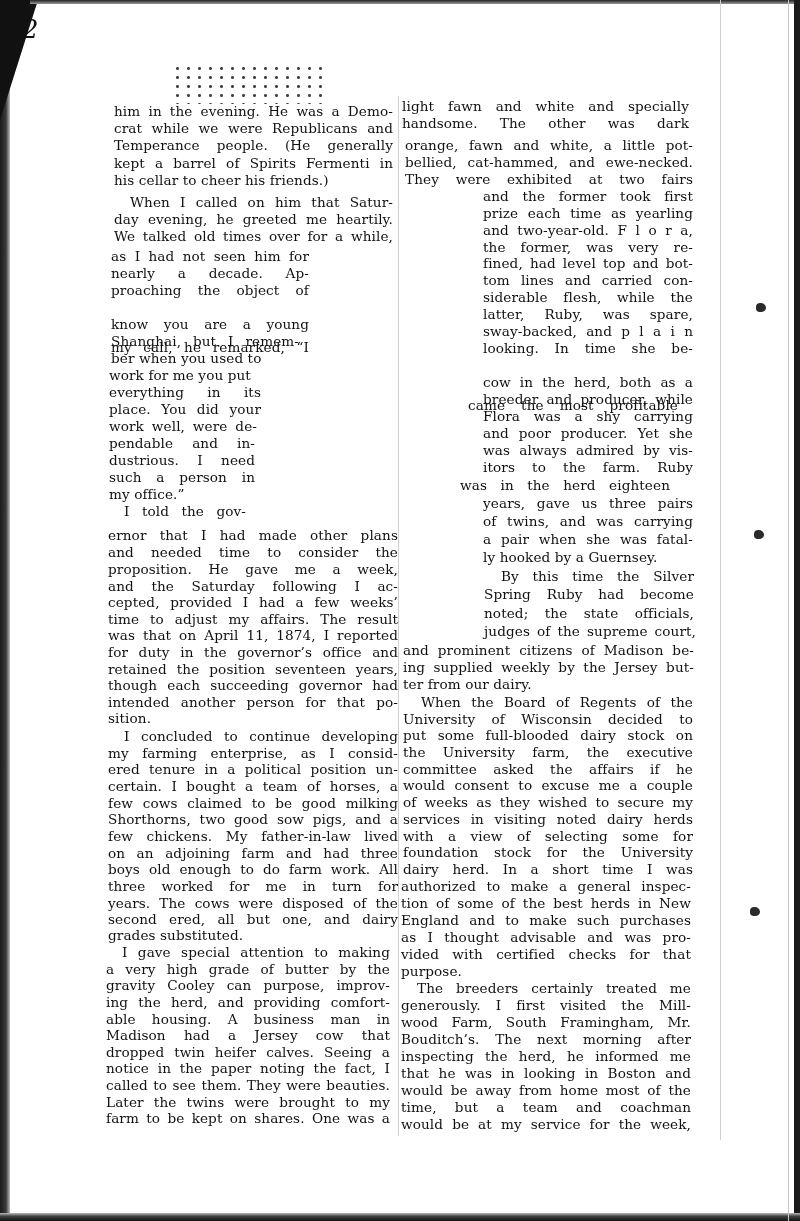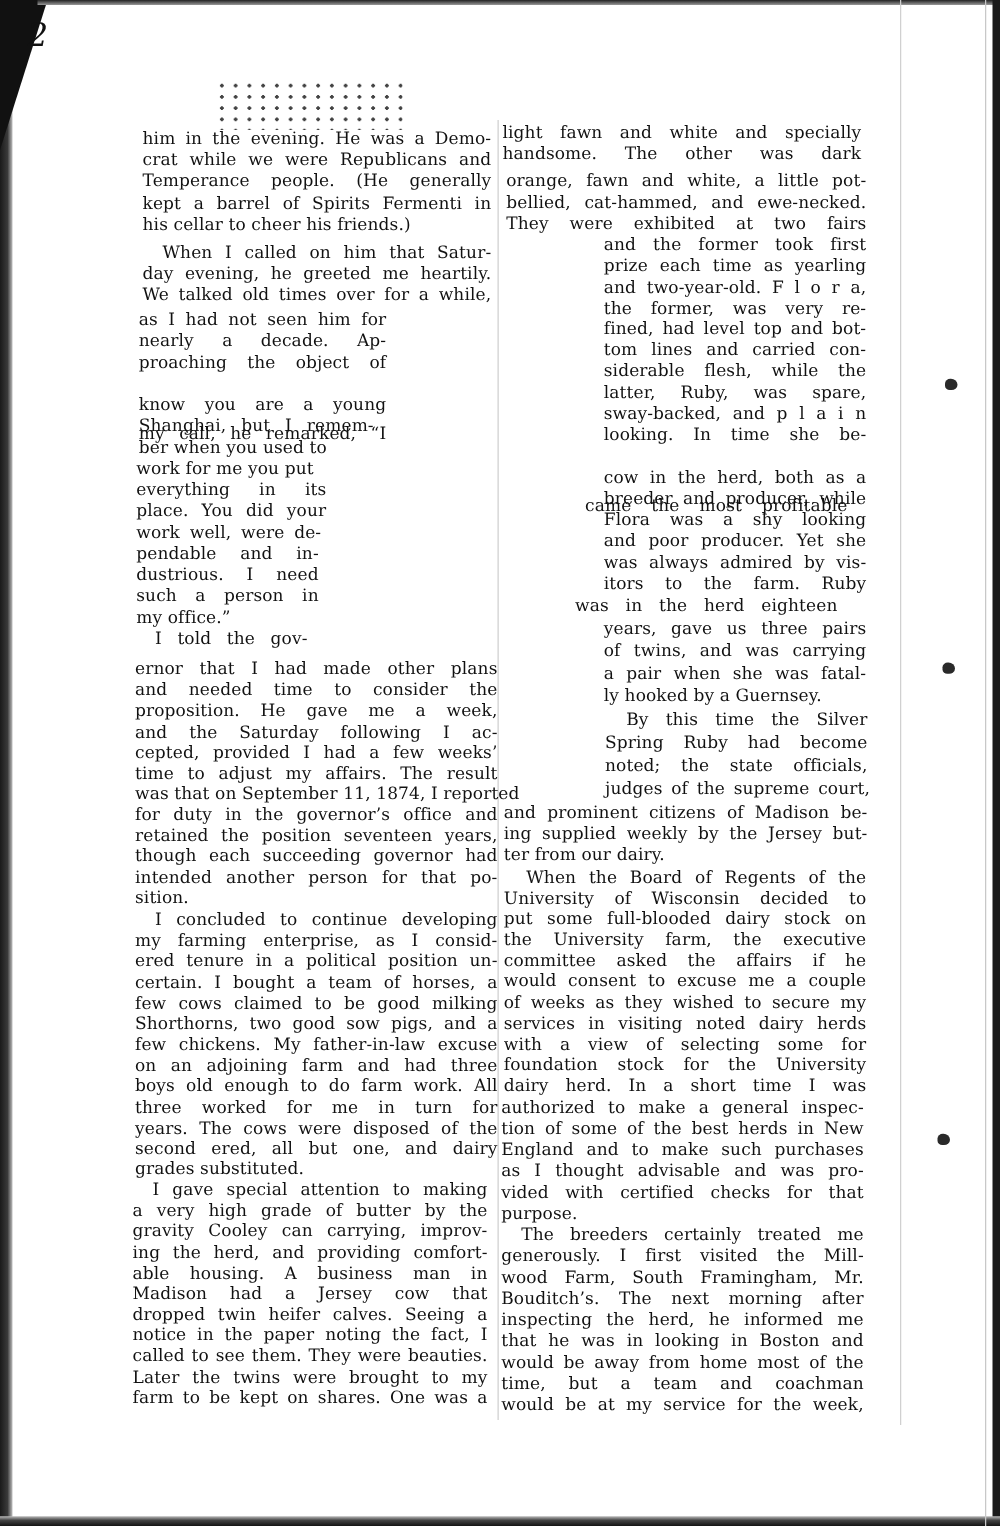--- a/index.html
+++ b/index.html
@@ -97,42 +97,42 @@
     <div class="line" style="left: 109px; top: 452px; width: 146px;">dustrious. I need</div>
     <div class="line" style="left: 109px; top: 469px; width: 146px;">such a person in</div>
     <div class="line last" style="left: 109px; top: 486px; width: 100px;">my office.”</div>
     <div class="line" style="left: 124px; top: 503px; width: 122px;">I told the gov-</div>
     <div class="line" style="left: 108px; top: 527px; width: 290px;">ernor that I had made other plans</div>
     <div class="line" style="left: 108px; top: 544px; width: 290px;">and needed time to consider the</div>
     <div class="line" style="left: 108px; top: 561px; width: 290px;">proposition. He gave me a week,</div>
     <div class="line" style="left: 108px; top: 578px; width: 290px;">and the Saturday following I ac-</div>
     <div class="line" style="left: 108px; top: 594px; width: 290px;">cepted, provided I had a few weeks’</div>
     <div class="line" style="left: 108px; top: 611px; width: 290px;">time to adjust my affairs. The result</div>
-    <div class="line" style="left: 108px; top: 627px; width: 290px;">was that on September 11, 1874, I reported</div>
+    <div class="line" style="left: 108px; top: 627px; width: 290px;">was that on April 11, 1874, I reported</div>
     <div class="line" style="left: 108px; top: 644px; width: 290px;">for duty in the governor’s office and</div>
     <div class="line" style="left: 108px; top: 661px; width: 290px;">retained the position seventeen years,</div>
     <div class="line" style="left: 108px; top: 677px; width: 290px;">though each succeeding governor had</div>
     <div class="line" style="left: 108px; top: 694px; width: 290px;">intended another person for that po-</div>
     <div class="line last" style="left: 108px; top: 710px; width: 60px;">sition.</div>
     <div class="line" style="left: 124px; top: 728px; width: 274px;">I concluded to continue developing</div>
     <div class="line" style="left: 108px; top: 745px; width: 290px;">my farming enterprise, as I consid-</div>
     <div class="line" style="left: 108px; top: 761px; width: 290px;">ered tenure in a political position un-</div>
     <div class="line" style="left: 108px; top: 778px; width: 290px;">certain. I bought a team of horses, a</div>
     <div class="line" style="left: 108px; top: 795px; width: 290px;">few cows claimed to be good milking</div>
     <div class="line" style="left: 108px; top: 811px; width: 290px;">Shorthorns, two good sow pigs, and a</div>
-    <div class="line" style="left: 108px; top: 828px; width: 290px;">few chickens. My father-in-law excuse</div>
+    <div class="line" style="left: 108px; top: 828px; width: 290px;">few chickens. My father-in-law lived</div>
     <div class="line" style="left: 108px; top: 845px; width: 290px;">on an adjoining farm and had three</div>
     <div class="line" style="left: 108px; top: 861px; width: 290px;">boys old enough to do farm work. All</div>
     <div class="line" style="left: 108px; top: 878px; width: 290px;">three worked for me in turn for</div>
     <div class="line" style="left: 108px; top: 895px; width: 290px;">years. The cows were disposed of the</div>
     <div class="line" style="left: 108px; top: 911px; width: 290px;">second ered, all but one, and dairy</div>
     <div class="line last" style="left: 108px; top: 927px; width: 150px;">grades substituted.</div>
     <div class="line" style="left: 122px; top: 944px; width: 268px;">I gave special attention to making</div>
     <div class="line" style="left: 106px; top: 961px; width: 284px;">a very high grade of butter by the</div>
-    <div class="line" style="left: 106px; top: 977px; width: 284px;">gravity Cooley can carrying, improv-</div>
+    <div class="line" style="left: 106px; top: 977px; width: 284px;">gravity Cooley can purpose, improv-</div>
     <div class="line" style="left: 106px; top: 994px; width: 284px;">ing the herd, and providing comfort-</div>
     <div class="line" style="left: 106px; top: 1011px; width: 284px;">able housing. A business man in</div>
     <div class="line" style="left: 106px; top: 1027px; width: 284px;">Madison had a Jersey cow that</div>
     <div class="line" style="left: 106px; top: 1044px; width: 284px;">dropped twin heifer calves. Seeing a</div>
     <div class="line" style="left: 106px; top: 1060px; width: 284px;">notice in the paper noting the fact, I</div>
     <div class="line" style="left: 106px; top: 1077px; width: 284px;">called to see them. They were beauties.</div>
     <div class="line" style="left: 106px; top: 1094px; width: 284px;">Later the twins were brought to my</div>
     <div class="line" style="left: 106px; top: 1110px; width: 284px;">farm to be kept on shares. One was a</div>
   </div>
 <div id="right-col">
@@ -147,21 +147,21 @@
     <div class="line" style="left: 483px; top: 239px; width: 210px;">the former, was very re-</div>
     <div class="line" style="left: 483px; top: 255px; width: 210px;">fined, had level top and bot-</div>
     <div class="line" style="left: 483px; top: 272px; width: 210px;">tom lines and carried con-</div>
     <div class="line" style="left: 483px; top: 289px; width: 210px;">siderable flesh, while the</div>
     <div class="line" style="left: 483px; top: 306px; width: 210px;">latter, Ruby, was spare,</div>
     <div class="line" style="left: 483px; top: 323px; width: 210px;">sway-backed, and p l a i n</div>
     <div class="line" style="left: 483px; top: 340px; width: 210px;">looking. In time she be-</div>
     <div class="line" style="left: 468px; top: 357px; width: 210px; margin-top: 40px;">came the most profitable</div>
     <div class="line" style="left: 483px; top: 374px; width: 210px;">cow in the herd, both as a</div>
     <div class="line" style="left: 483px; top: 391px; width: 210px;">breeder and producer, while</div>
-    <div class="line" style="left: 483px; top: 408px; width: 210px;">Flora was a shy looking</div>
+    <div class="line" style="left: 483px; top: 408px; width: 210px;">Flora was a shy carrying</div>
     <div class="line" style="left: 483px; top: 425px; width: 210px;">and poor producer. Yet she</div>
     <div class="line" style="left: 483px; top: 442px; width: 210px;">was always admired by vis-</div>
     <div class="line" style="left: 483px; top: 459px; width: 210px;">itors to the farm. Ruby</div>
     <div class="line" style="left: 460px; top: 477px; width: 210px;">was in the herd eighteen</div>
     <div class="line" style="left: 483px; top: 495px; width: 210px;">years, gave us three pairs</div>
     <div class="line" style="left: 483px; top: 513px; width: 210px;">of twins, and was carrying</div>
     <div class="line" style="left: 483px; top: 531px; width: 210px;">a pair when she was fatal-</div>
     <div class="line last" style="left: 483px; top: 549px; width: 190px;">ly hooked by a Guernsey.</div>
     <div class="line" style="left: 501px; top: 568px; width: 193px;">By this time the Silver</div>
     <div class="line" style="left: 484px; top: 586px; width: 210px;">Spring Ruby had become</div>

